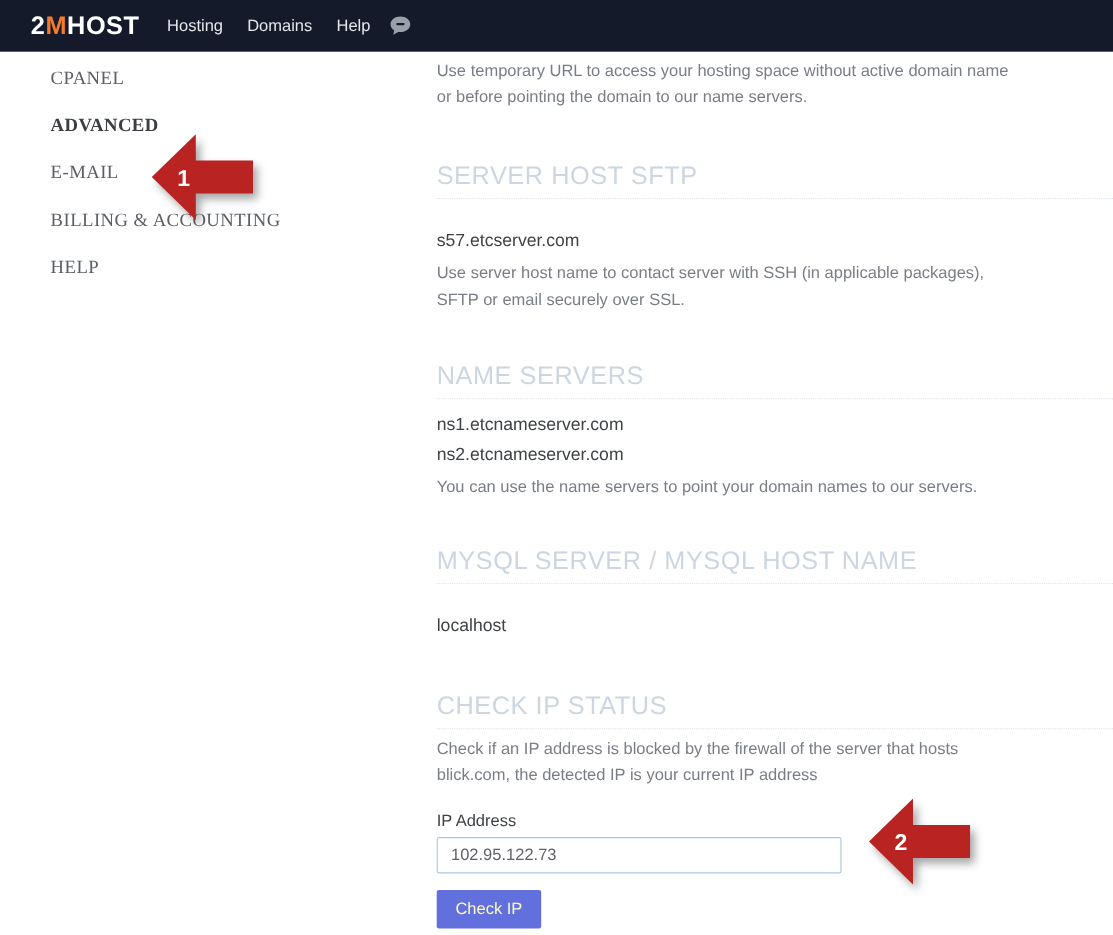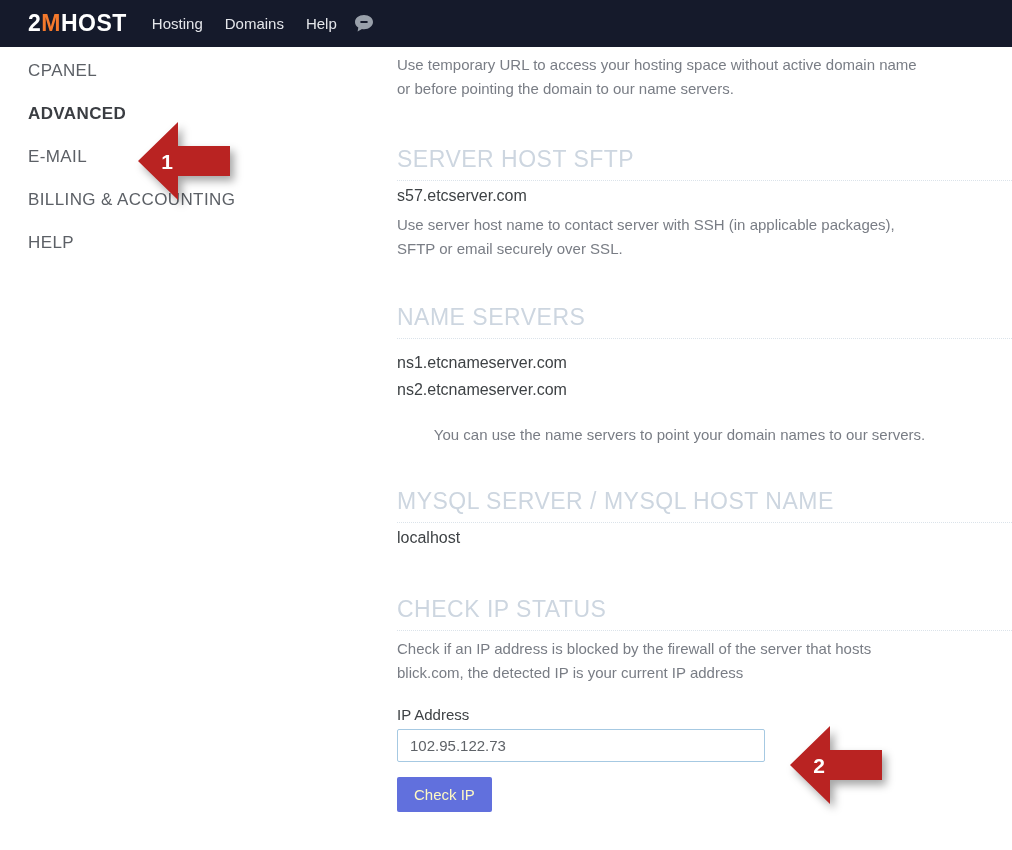--- a/index.html
+++ b/index.html
@@ -9,40 +9,40 @@
   
   .navbar { position:absolute; top:0; left:0; right:0; height:47px; background:#151a2b;
             display:flex; align-items:center; padding-left:28px; }
   .logo { font-size:23px; font-weight:bold; letter-spacing:.5px; color:#ffffff; cursor:pointer; }
   .logo .logo-m { color:#f4792c; }
   .nav-items { display:flex; margin-left:14px; }
   .nav-item { color:#e4e6ea; font-size:15px; padding:0 11px; cursor:pointer; }
   .chat-icon { margin-left:6px; display:inline-flex; cursor:pointer; }
 
   
-  .sidebar { position:absolute; top:47px; left:0; width:397px; padding-top:13px; }
+  .sidebar { position:absolute; top:47px; left:18px; width:397px; padding-top:13px;font-family:Liberation Serif, serif; }
   .side-item { margin:0 0 21px 28px; font-size:17px; line-height:22px;
                color:#5c6066; letter-spacing:.4px; cursor:pointer; }
   .side-item.active { color:#3a3d42; font-weight:bold; }
 
   
   .main { position:absolute; top:47px; left:397px; width:615px; }
   .temp-link { display:inline-block; margin-top:6px; font-size:16px; line-height:22px;
                color:#6577e3; text-decoration:none; cursor:pointer; }
   .para { margin-top:6px; font-size:15px; line-height:24px; color:#797d85;
           max-width:565px; white-space:pre-line; }
   .section-title { font-size:23px; font-weight:400; line-height:28px; color:#cdd6e0;
                    letter-spacing:.5px; border-bottom:1px dotted #dbe3ea; padding-bottom:7px; }
   .mt-server  { margin-top:44px; }
   .mt-ns      { margin-top:42px; }
   .mt-mysql   { margin-top:40px; }
   .mt-checkip { margin-top:46px; }
-  .value  { margin-top:4px; font-size:16px; line-height:22px; color:#3e4245; }
+  .value  { margin-top:28px; font-size:16px; line-height:22px; color:#3e4245; }
   .values { margin-top:10px; font-size:16px; line-height:27px; color:#3e4245; }
-  .para-after-values { margin-top:20px;text-align:center; }
+  .para-after-values { margin-top:4px; }
   .form-label { margin-top:20px; font-size:15px; line-height:20px; color:#3e4245; }
   .ip-input { display:block; margin-top:4px; width:368px; height:33px; border:1px solid #a6c9e2;
               border-radius:2px; padding:0 12px; font-size:15px; color:#5f6368;
               font-family:inherit; outline:none; background:#fff; }
   .check-btn { margin-top:15px; background:#6170dd; color:#fef9c3; border:none; border-radius:2px;
                font-size:15px; padding:9px 17px; font-family:inherit; cursor:pointer; }
 
   
   .annot { position:absolute; filter:drop-shadow(4px 5px 4px rgba(0,0,0,.35)); pointer-events:none; }
   .annot-1 { left:138px; top:122px; }

